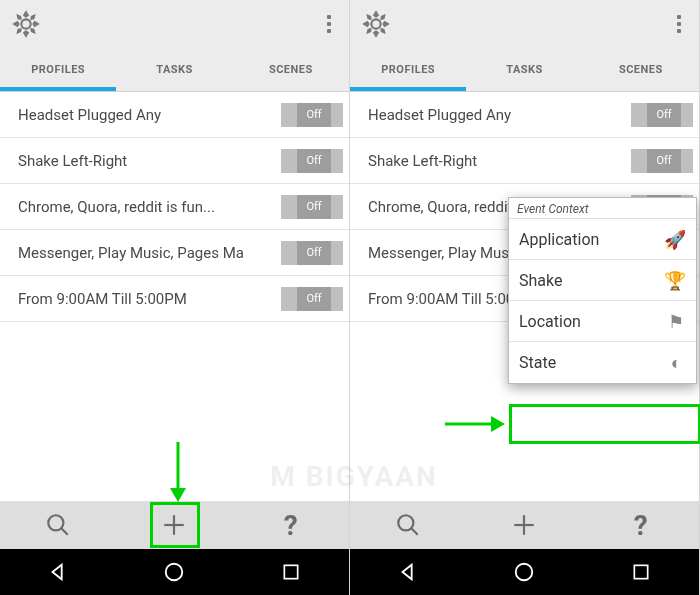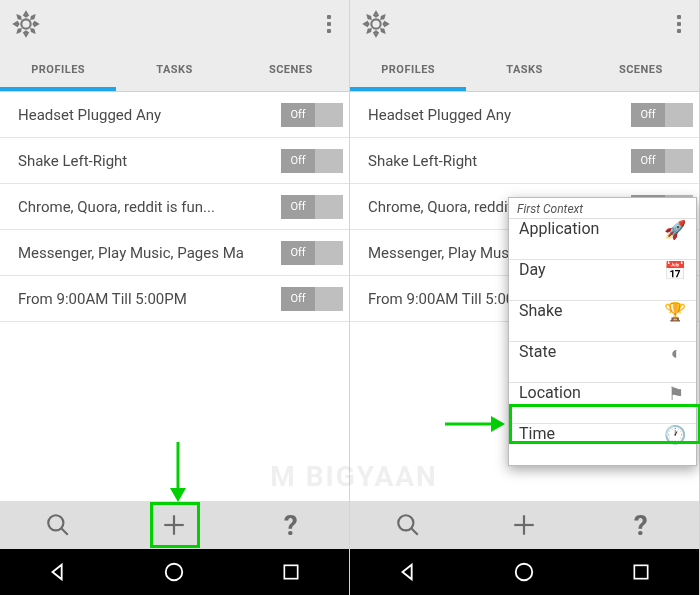--- a/index.html
+++ b/index.html
@@ -14,21 +14,21 @@
   .overflow-dots span { width: 4px; height: 4px; background: #7a7a7a; border-radius: 1px; }
 
   .tabs { display: flex; height: 44px; background: #ececec; border-bottom: 1px solid #d0d0d0; }
   .tab { flex: 1; display: flex; align-items: center; justify-content: center; font-size: 11px; font-weight: 700; color: #6d6d6d; letter-spacing: 0.5px; position: relative; }
   .tab.active::after { content: ""; position: absolute; left: 0; right: 0; bottom: 0; height: 4px; background: #1fa5e8; }
 
   .list { flex: 1; background: #fff; overflow: hidden; position: relative; }
   .row { display: flex; align-items: center; height: 46px; padding: 0 0 0 18px; border-bottom: 1px solid #e4e4e4; font-size: 15px; color: #4a4a4a; }
   .row-text { flex: 1; white-space: nowrap; overflow: hidden; text-overflow: clip; }
   .toggle { width: 62px; height: 24px; background: #bfbfbf; position: relative; margin-right: 6px; display: flex; align-items: center; font-size: 11px; color: #fff; }
-  .toggle .thumb { width: 34px; height: 24px; background: #9e9e9e; position: absolute; left: 0; display: flex; align-items: center; justify-content: center; }
+  .toggle .thumb { width: 34px; height: 24px; background: #9e9e9e; position: absolute; left: 16px; display: flex; align-items: center; justify-content: center; }
 
   .bottom-bar { height: 48px; background: #dedede; display: flex; }
   .bottom-bar .btn { flex: 1; display: flex; align-items: center; justify-content: center; color: #6a6a6a; font-size: 28px; }
   .bottom-bar svg { width: 26px; height: 26px; stroke: #6a6a6a; }
 
   .nav-bar { height: 46px; background: #000; display: flex; }
   .nav-bar .nbtn { flex: 1; display: flex; align-items: center; justify-content: center; }
   .nav-bar svg { stroke: #fff; fill: none; }
 
   
@@ -36,21 +36,21 @@
   .hl-plus { width: 50px; height: 46px; left: 150px; top: 502px; }
   .hl-state { width: 192px; height: 40px; left: 509px; top: 404px; z-index: 30; }
 
   .arrow { position: absolute; pointer-events: none; color:#00d000; }
   .arrow.down { left: 168px; top: 442px; }
   .arrow.right { left: 445px; top: 414px; }
 
   
   .context-menu { position: absolute; left: 508px; top: 197px; width: 189px; background: #fff; box-shadow: 0 4px 12px rgba(0,0,0,0.35); z-index: 20; border: 1px solid #bbb; }
   .ctx-title { font-size: 12px; font-style: italic; color: #555; padding: 4px 8px 2px; border-bottom: 1px solid #ddd; }
-  .ctx-item { display: flex; justify-content: space-between; height: 41px; padding: 0 10px 0 10px; border-bottom: 1px solid #e2e2e2; font-size: 16px; color: #3a3a3a; gap: 15px; }
+  .ctx-item { display: flex; align-items: center; justify-content: space-between; height: 41px; padding: 0 10px 0 10px; border-bottom: 1px solid #e2e2e2; font-size: 16px; color: #3a3a3a; gap: 15px; }
   .ctx-item:last-child { border-bottom: none; }
   .ctx-item .icon { width: 20px; display:flex; justify-content:center; color:#888; font-size:18px; }
 
   
   .watermark { position: absolute; left: 8px; right: 0; top: 460px; text-align: center; font-size: 28px; font-weight: 700; letter-spacing: 2px; color: rgba(150,150,150,0.15); pointer-events: none; z-index: 1; }
 </style>
 </head>
 <body>
 
 <div class="screens">
@@ -223,44 +223,36 @@
         </div>
       <div class="nbtn">
           <svg width="20" height="20" viewBox="0 0 24 24" stroke-width="2">
             <rect x="4" y="4" width="16" height="16"></rect>
           </svg>
         </div>
     </div>
   </div>
 
   <div class="context-menu">
-    <div class="ctx-title">First Context</div>
+    <div class="ctx-title">Event Context</div>
     <div class="ctx-item">
       <span>Application</span>
       <span class="icon">🚀</span>
     </div>
     <div class="ctx-item">
-      <span>Day</span>
-      <span class="icon">📅</span>
-    </div>
-    <div class="ctx-item">
       <span>Shake</span>
       <span class="icon">🏆</span>
     </div>
     <div class="ctx-item">
+      <span>Location</span>
+      <span class="icon">⚑</span>
+    </div>
+    <div class="ctx-item">
       <span>State</span>
       <span class="icon">◐</span>
-    </div>
-    <div class="ctx-item">
-      <span>Location</span>
-      <span class="icon">⚑</span>
-    </div>
-    <div class="ctx-item">
-      <span>Time</span>
-      <span class="icon">🕐</span>
     </div>
   </div>
 
   <div class="hl-box hl-plus"></div>
   <div class="hl-box hl-state"></div>
 
   <svg class="arrow down" width="20" height="60" viewBox="0 0 20 60">
     <line x1="10" y1="0" x2="10" y2="48" stroke="#00d000" stroke-width="3"></line>
     <polygon points="10,60 2,46 18,46" fill="#00d000"></polygon>
   </svg>

